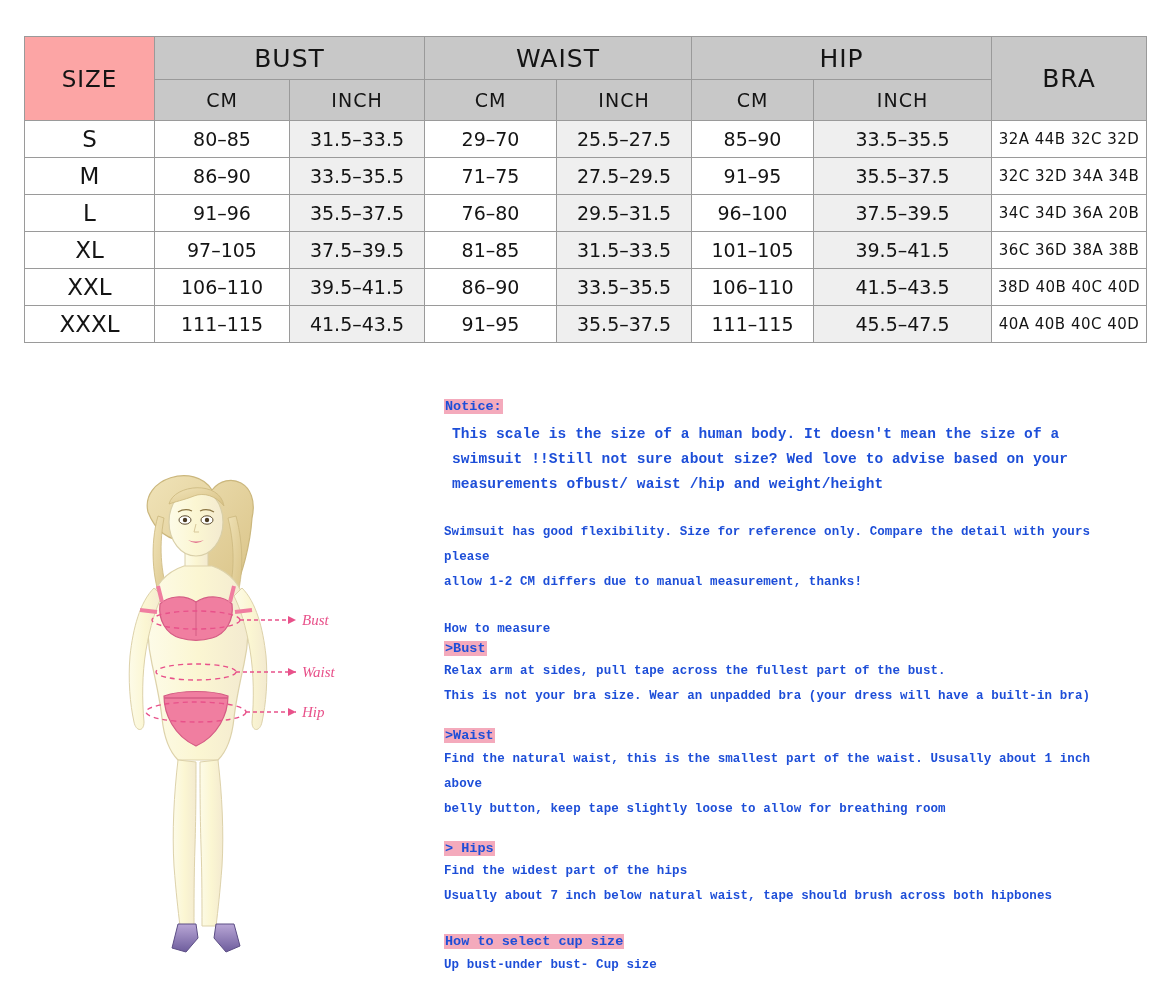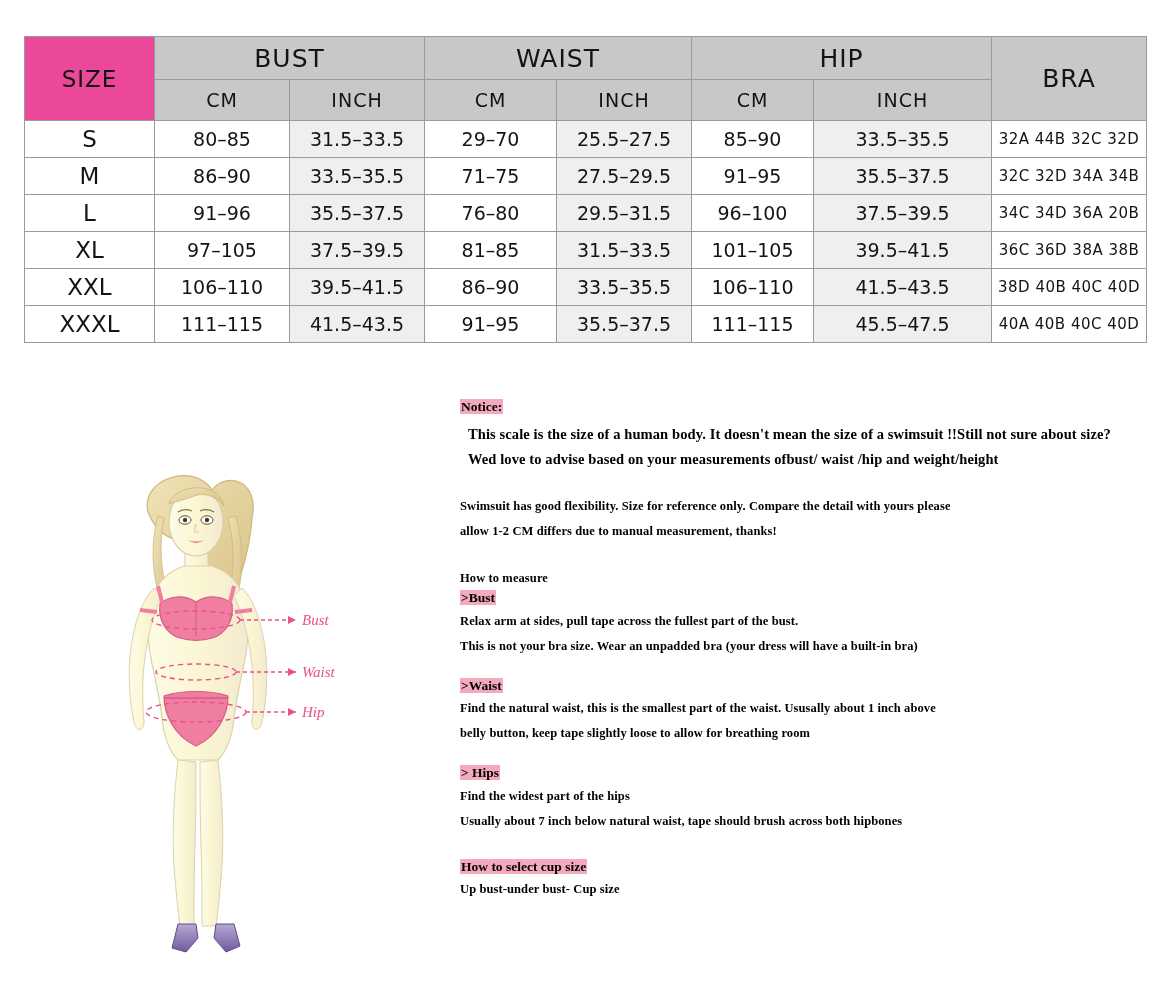--- a/index.html
+++ b/index.html
@@ -41,21 +41,21 @@
     letter-spacing: 1px;
     height: 40px;
   }
   .hdr-sub {
     background: #c8c8c8;
     font-size: 19px;
     letter-spacing: 1px;
     height: 38px;
   }
   .hdr-size {
-    background: #ec4899;
+    background: #fca5a5;
     font-size: 23px;
     letter-spacing: 1px;
   }
   .row-size {
     font-size: 23px;
     height: 34px;
     background: #ffffff;
   }
   .cell-cm {
     font-size: 19px;
@@ -76,26 +76,26 @@
     position: absolute;
     left: 100px;
     top: 460px;
     width: 330px;
     height: 500px;
   }
   .figure-box svg { display: block; }
 
   .notes {
     position: absolute;
-    left: 460px;
+    left: 444px;
     top: 400px;
     width: 680px;
-    font-family: Liberation Serif, serif;
+    font-family: Liberation Mono, monospace;
     font-size: 13px;
-    color: #000000;
+    color: #1d4ed8;
     line-height: 1.0;
   }
   .notes .hl {
     display: inline;
     background: #f4aabc;
     font-weight: bold;
     font-size: 13.5px;
     padding: 0 1px;
   }
   .notes .lead {

